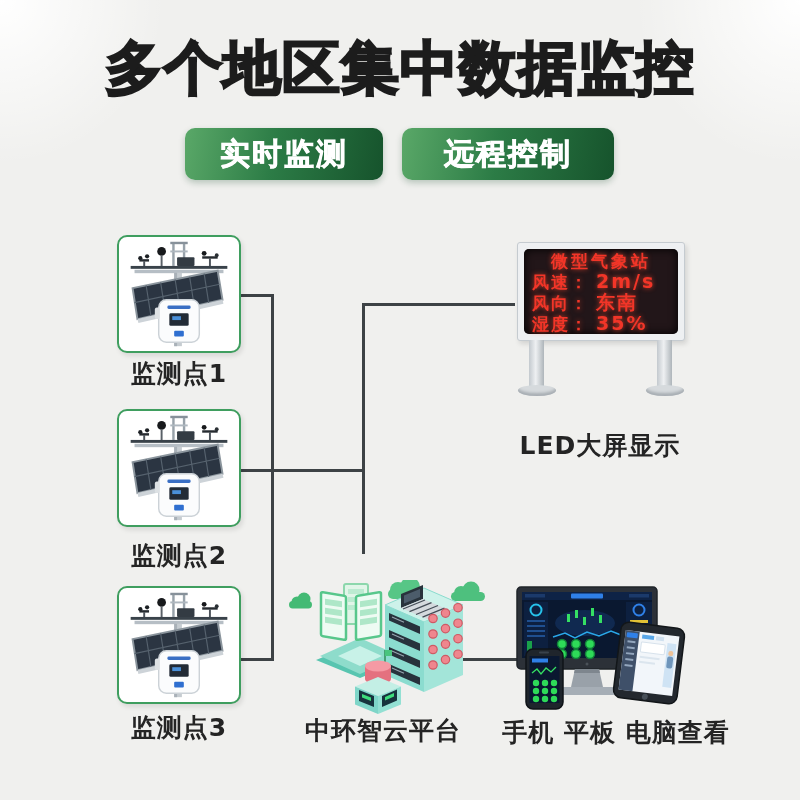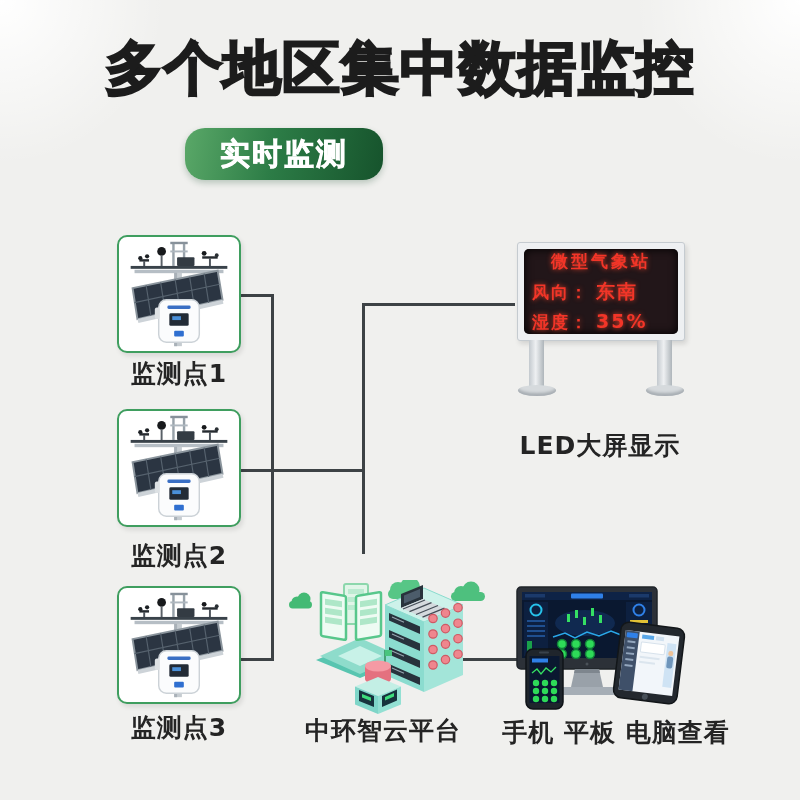--- a/index.html
+++ b/index.html
@@ -12,21 +12,21 @@
       radial-gradient(circle 230px at 800px 0px, #ffffff 0%, rgba(255,255,255,0) 72%),
       #f0f0ee;
     padding-left: 16px;
   }
   .title{
     position:absolute;top:30px;left:0;width:100%;margin:0;
     text-align:center;font-size:58px;font-weight:900;color:#1c1c1c;
     -webkit-text-stroke:2.4px #1c1c1c;letter-spacing:1px;
   }
   .tag{
-    position:absolute;top:128px;height:52px;border-radius:20px;
+    position:absolute;top:128px;height:52px;border-radius:10px;
     display:flex;align-items:center;justify-content:center;
     color:#ffffff;font-size:30px;font-weight:700;letter-spacing:2px;
     background:linear-gradient(100deg,#5aa868 0%,#2c7c46 45%,#16532c 100%);
     box-shadow:0 3px 6px rgba(20,70,40,.25);cursor:pointer;
     -webkit-text-stroke:0.8px #ffffff;
   }
   .tag-1{left:185px;width:198px;}
   .tag-2{left:402px;width:212px;}
 
   .cline{position:absolute;background:#3d4245;}
@@ -69,20 +69,21 @@
   .illus{position:absolute;}
 </style>
 </head>
 <body>
 
 <div class="canvas">
 
   <h1 class="title">多个地区集中数据监控</h1>
 
   <div class="tag tag-1">实时监测</div>
+  <div class="tag tag-2">远程控制</div>
 
   <div class="cline" style="left:271px;top:294px;width:3px;height:367px;"></div>
   <div class="cline" style="left:241px;top:294px;width:33px;height:3px;"></div>
   <div class="cline" style="left:241px;top:469px;width:124px;height:3px;"></div>
   <div class="cline" style="left:241px;top:658px;width:33px;height:3px;"></div>
   <div class="cline" style="left:362px;top:303px;width:3px;height:251px;"></div>
   <div class="cline" style="left:362px;top:303px;width:153px;height:3px;"></div>
   <div class="cline" style="left:462px;top:658px;width:55px;height:3px;"></div>
 
   <div class="card" style="top:235px;"><span>
@@ -184,20 +185,24 @@
     <rect x="53" y="79" width="9" height="4" fill="#4a90d9"></rect>
     <rect x="55" y="94" width="10" height="6" rx="1" fill="#2f6fd0"></rect>
   </svg>
 </span></div>
   <div class="caption station-label" style="top:711px;">监测点3</div>
 
   <div class="led">
     <div class="led-screen">
       <div class="led-title">微型气象站</div>
       <div class="led-row">
+        <span class="led-label">风速：</span>
+        <span class="led-value">2m/s</span>
+      </div>
+      <div class="led-row">
         <span class="led-label">风向：</span>
         <span class="led-value">东南</span>
       </div>
       <div class="led-row">
         <span class="led-label">湿度：</span>
         <span class="led-value">35%</span>
       </div>
     </div>
   </div>
   <div class="led-leg" style="left:529px;"></div>

